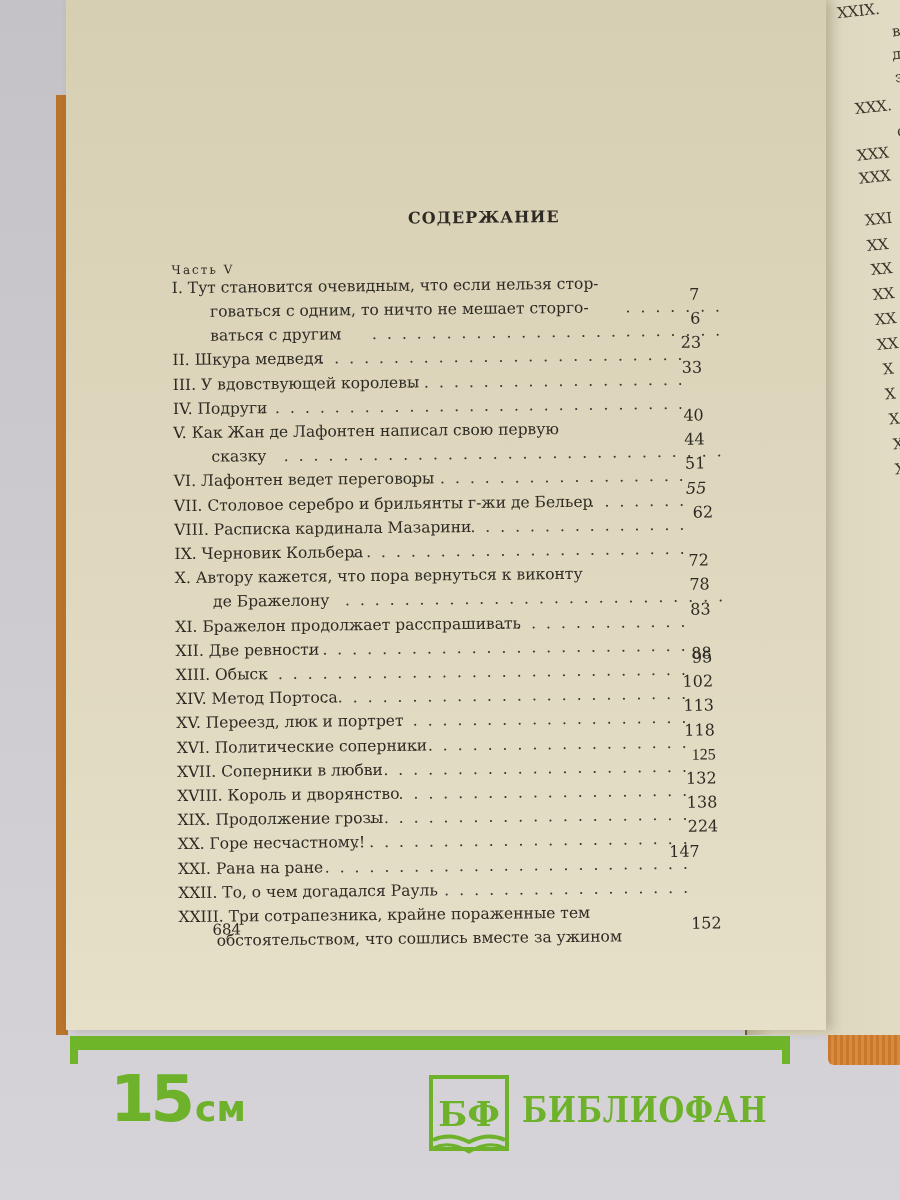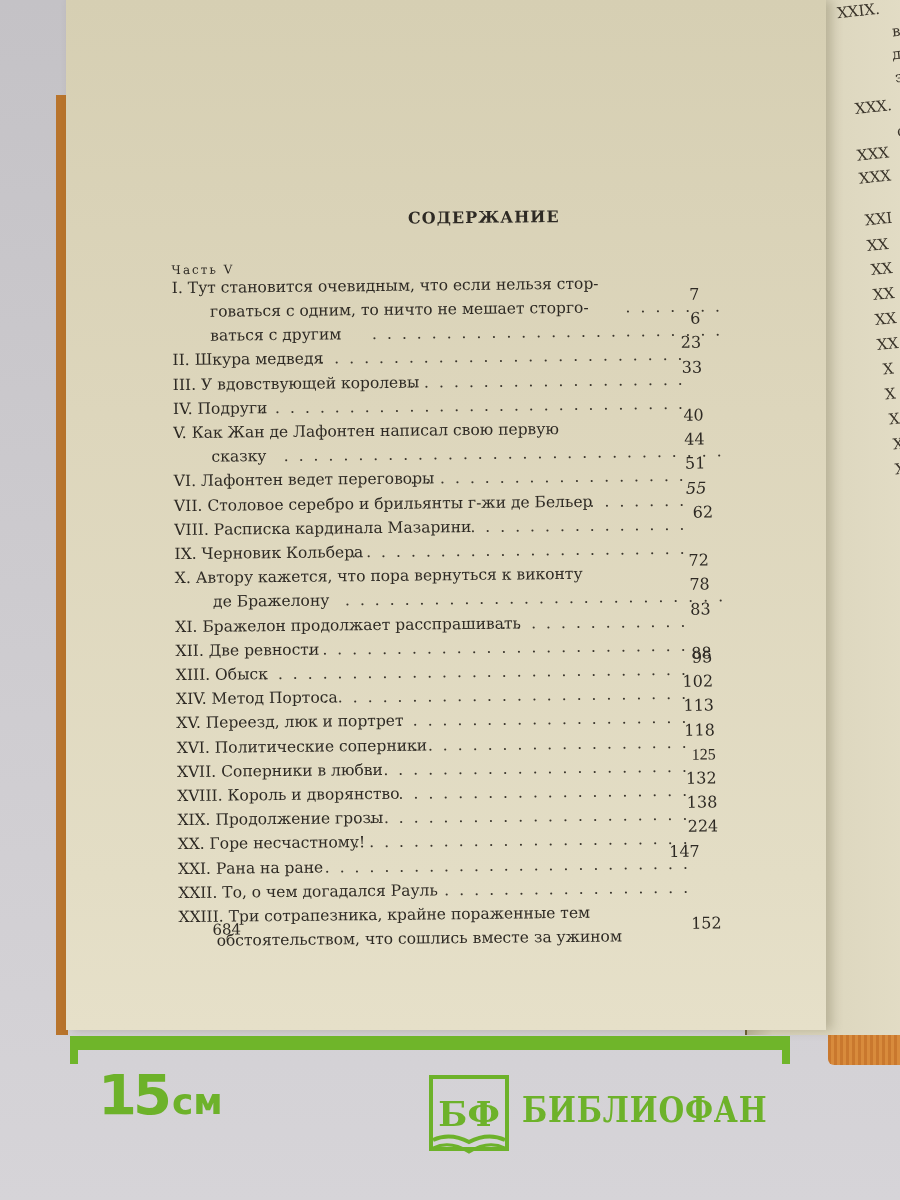--- a/index.html
+++ b/index.html
@@ -64,21 +64,21 @@
   .ruler {
     position:absolute; left:70px; top:1036px; width:720px; height:22px;
   }
   .ruler .bar { position:absolute; left:0; top:0; width:720px; height:14px; background:#6fb52a; }
   .ruler .tick-l { position:absolute; left:0; top:0; width:8px; height:28px; background:#6fb52a; }
   .ruler .tick-r { position:absolute; right:0; top:0; width:8px; height:28px; background:#6fb52a; }
   .size-label {
     position:absolute; left:98px; top:1062px; color:#6db22a;
     font-family:"DejaVu Sans", sans-serif; font-weight:bold;
   }
-  .size-num { font-size:56px; letter-spacing:-4px; }
+  .size-num { font-size:64px; letter-spacing:-4px;margin-left:12px; }
   .size-unit { font-size:36px; margin-left:4px; }
   .logo {
     position:absolute; left:428px; top:1074px; width:82px; height:82px;
   }
   .brand {
     position:absolute; left:522px; top:1088px; color:#6db22a;
     font-family:"DejaVu Serif", serif; font-weight:bold; font-size:36px;
     transform:scaleX(0.82); transform-origin:left center; letter-spacing:1px;
   }
 </style>

